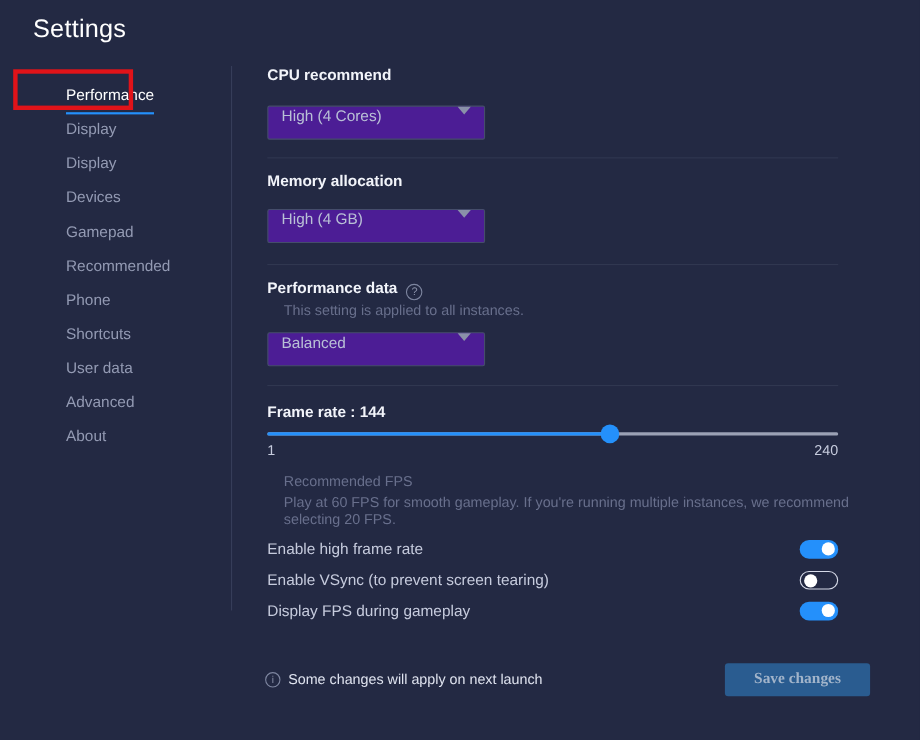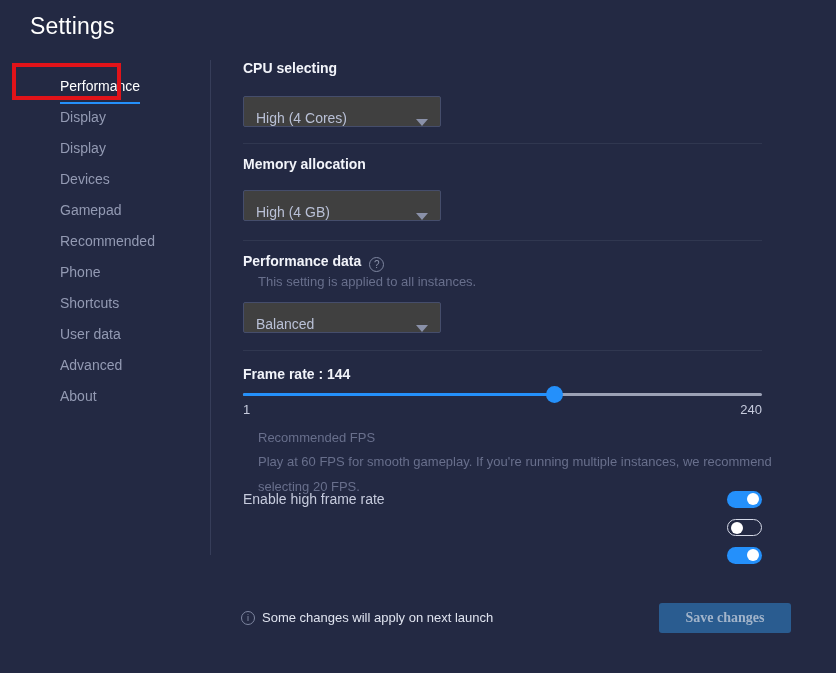--- a/index.html
+++ b/index.html
@@ -30,22 +30,22 @@
     border:4px solid #e11319; pointer-events:none; z-index:5;
   }
   .v-divider {
     position:absolute; left:210px; top:60px; width:1px; height:495px; background:#363d59;
   }
   
   .content { position:absolute; left:243px; top:0; width:519px; }
   .sec-label { position:absolute; font-size:14px; font-weight:bold; color:#f2f4fa; }
   .dropdown {
     position:absolute; width:198px; height:31px;
-    background:#404040; border:1px solid #454d6b; border-radius:2px;
-    display:flex; align-items:flex-end; justify-content:space-between;
+    background:#4c1d95; border:1px solid #454d6b; border-radius:2px;
+    display:flex; align-items:flex-start; justify-content:space-between;
     padding:0 12px; cursor:pointer;
   }
   .dropdown .dd-value { font-size:14px; color:#b9c0d6; }
   .dropdown .caret {
     width:0; height:0; border-left:6px solid transparent; border-right:6px solid transparent;
     border-top:7px solid #8a91a9;
   }
   .h-sep { position:absolute; left:0; width:519px; height:1px; background:#303750; }
   .help-icon, .info-icon {
     display:inline-flex; align-items:center; justify-content:center;
@@ -109,21 +109,21 @@
   <div class="side-item" style="top:262px"><span>User data</span></div>
   <div class="side-item" style="top:293px"><span>Advanced</span></div>
   <div class="side-item" style="top:324px"><span>About</span></div>
 </nav>
 
 <div class="annotation-box"></div>
 <div class="v-divider"></div>
 
 <main class="content">
 
-  <div class="sec-label" style="top:60px">CPU selecting</div>
+  <div class="sec-label" style="top:60px">CPU recommend</div>
   <div class="dropdown" style="top:96px">
     <span class="dd-value">High (4 Cores)</span>
     <span class="caret"></span>
   </div>
 
   <div class="h-sep" style="top:143px"></div>
 
   <div class="sec-label" style="top:156px">Memory allocation</div>
   <div class="dropdown" style="top:190px">
     <span class="dd-value">High (4 GB)</span>
@@ -146,34 +146,36 @@
   <div class="sec-label" style="top:366px">Frame rate : 144</div>
   <div class="slider-wrap">
     <div class="slider-track"></div>
     <div class="slider-fill" id="slider-fill" style="width: 59.8326%;"></div>
     <div class="slider-thumb" id="slider-thumb" style="left: calc(59.8326% - 8px);"></div>
   </div>
   <div class="slider-minmax" style="left:0; top:402px">1</div>
   <div class="slider-minmax" style="right:0; top:402px; position:absolute">240</div>
 
   <div class="subtext" style="top:430px">Recommended FPS</div>
-  <div class="subtext" style="top:449px; width:519px; line-height:25px">Play at 60 FPS for smooth gameplay. If you're running multiple instances, we recommend selecting 20 FPS.</div>
+  <div class="subtext" style="top:449px; width:519px; line-height:15px">Play at 60 FPS for smooth gameplay. If you're running multiple instances, we recommend selecting 20 FPS.</div>
 
   <div class="toggle-row" style="top:490px">
     <span class="t-label">Enable high frame rate</span>
     <span class="toggle on">
         <span class="knob"></span>
       </span>
   </div>
   <div class="toggle-row" style="top:518px">
+    <span class="t-label">Enable VSync (to prevent screen tearing)</span>
     <span class="toggle off">
         <span class="knob"></span>
       </span>
   </div>
   <div class="toggle-row" style="top:546px">
+    <span class="t-label">Display FPS during gameplay</span>
     <span class="toggle on">
         <span class="knob"></span>
       </span>
   </div>
 </main>
 
 <div class="footer-note">
   <span class="info-icon">i</span>
   <span>Some changes will apply on next launch</span>
 </div>

